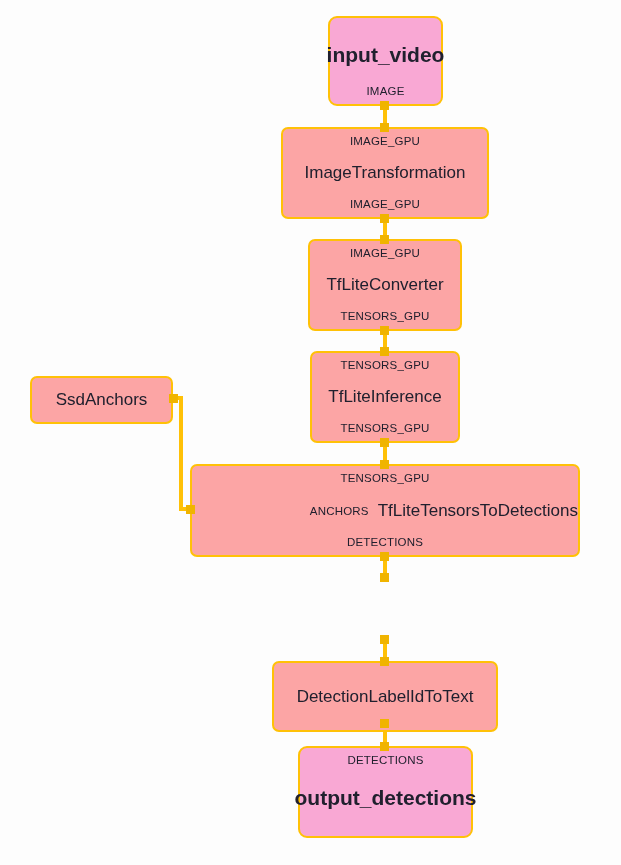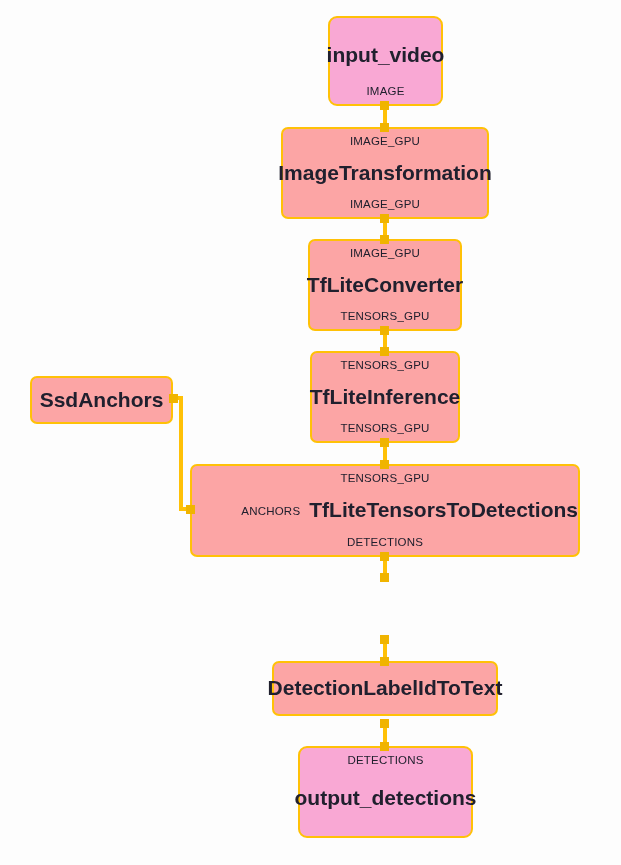--- a/index.html
+++ b/index.html
@@ -42,26 +42,25 @@
     flex-direction: column;
     justify-content: space-between;
     align-items: stretch;
   }
   .node.io-node {
     background: #f9a8d4;
     border-color: #FFC107;
     border-radius: 9px;
   }
   .node-title {
-    font-size: 21px;
+    font-size: 17px;
     color: #20202e;
     text-align: center;
     line-height: 1.05;
     white-space: nowrap;
-    font-weight: bold;
   }
   .io-node .node-title {
     font-weight: bold;
     font-size: 21px;
   }
   .port-label {
     font-size: 11.5px;
     color: #20202e;
     text-align: center;
     letter-spacing: 0.2px;
@@ -176,21 +175,21 @@
     </div>
     <div class="port-label bottom">DETECTIONS</div>
   </div>
   <div class="port" style="left:380px; top:460px;"></div>
   <div class="port" style="left:186px; top:505px;"></div>
   <div class="port" style="left:380px; top:552px;"></div>
 
   <div class="port" style="left:380px; top:573px;"></div>
   <div class="port" style="left:380px; top:635px;"></div>
 
-  <div class="node" style="left:272px; top:661px; width:226px; height:55px;">
+  <div class="node" style="left:272px; top:661px; width:226px; height:71px;">
     <div class="node-mid">
       <div class="node-title">DetectionLabelIdToText</div>
     </div>
   </div>
   <div class="port" style="left:380px; top:657px;"></div>
   <div class="port" style="left:380px; top:719px;"></div>
 
   <div class="node io-node" style="left:298px; top:746px; width:175px; height:92px;">
     <div class="port-label top">DETECTIONS</div>
     <div class="node-mid">

